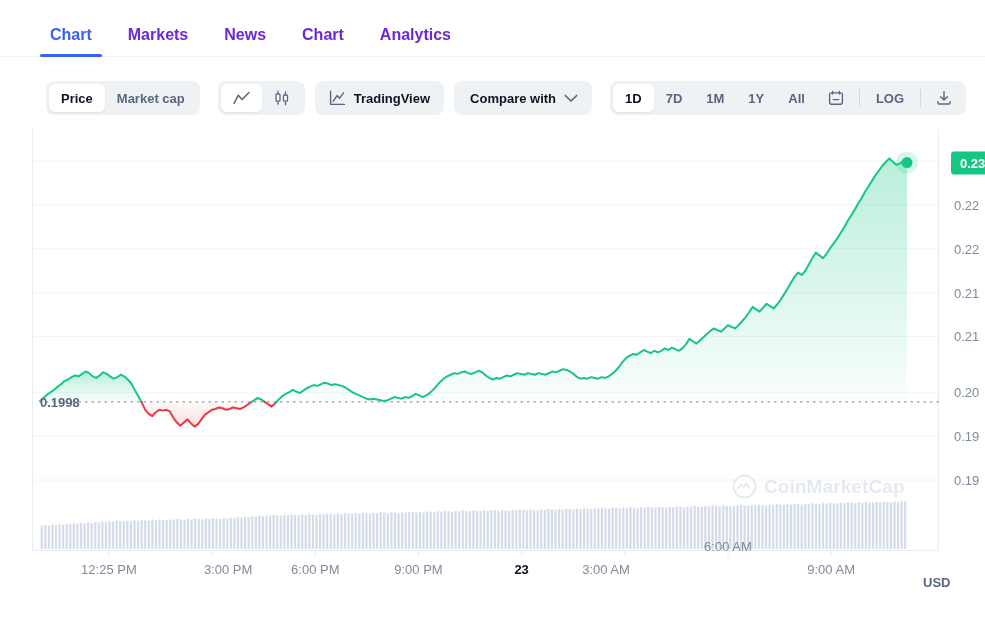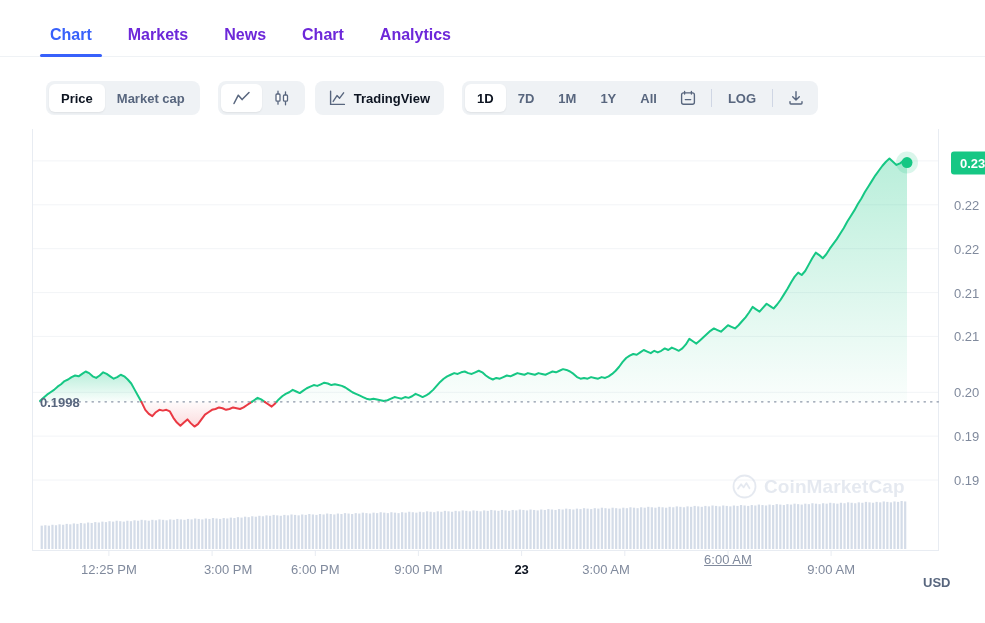--- a/index.html
+++ b/index.html
@@ -227,20 +227,28 @@
   <button class="btn">
     <span>
       <svg width="17" height="16" viewBox="0 0 17 16" fill="none">
         <path d="M1.6 1.2V14.4H15.4" stroke="#58667e" stroke-width="1.4" stroke-linecap="round"></path>
         <path d="M4.2 11.4L8 5.6L10.6 8.2L14.6 2.8" stroke="#58667e" stroke-width="1.4" stroke-linecap="round" stroke-linejoin="round"></path>
       </svg>
     </span>
     <span>TradingView</span>
   </button>
 
+  <button class="btn wide">
+    <span>Compare with</span>
+    <span>
+      <svg width="14" height="9" viewBox="0 0 14 9" fill="none">
+        <path d="M1.3 1.5L7 7L12.7 1.5" stroke="#58667e" stroke-width="1.7" stroke-linecap="round" stroke-linejoin="round"></path>
+      </svg>
+    </span>
+  </button>
 
   <div class="group">
     <button class="seg on">1D</button>
     <button class="seg">7D</button>
     <button class="seg">1M</button>
     <button class="seg">1Y</button>
     <button class="seg">All</button>
     <button class="seg icon">
       <span>
         <svg width="16" height="16" viewBox="0 0 16 16" fill="none">
@@ -568,17 +576,17 @@
       <div class="ylab" style="top: 307.14px;">0.19</div>
       <div class="ylab" style="top: 351.012px;">0.19</div>
       <div class="pricebadge" style="top: 33.5px;">0.23</div>
       <div class="openlab" style="top: 272.8px; left: 8px;">0.1998</div>
       <div class="xlab" style="left: 76.9265px; top: 433px;">12:25 PM</div>
       <div class="xlab" style="left: 180.1px; top: 433px; margin-left: 16px;">3:00 PM</div>
       <div class="xlab" style="left: 283.272px; top: 433px;">6:00 PM</div>
       <div class="xlab" style="left: 386.445px; top: 433px;">9:00 PM</div>
       <div class="xlab bold" style="left: 489.618px; top: 433px;">23</div>
       <div class="xlab" style="left: 574px; top: 433px;">3:00 AM</div>
-      <div class="xlab" style="left: 695.964px; top: 423px; text-decoration: underline;">6:00 AM</div>
+      <div class="xlab" style="left: 695.964px; top: 410px;">6:00 AM</div>
       <div class="xlab" style="left: 799.137px; top: 433px;">9:00 AM</div>
       <div class="usdlab" style="left: 891px; top: 446px;">USD</div>
     </div>
 </div>
 
 </body></html>

